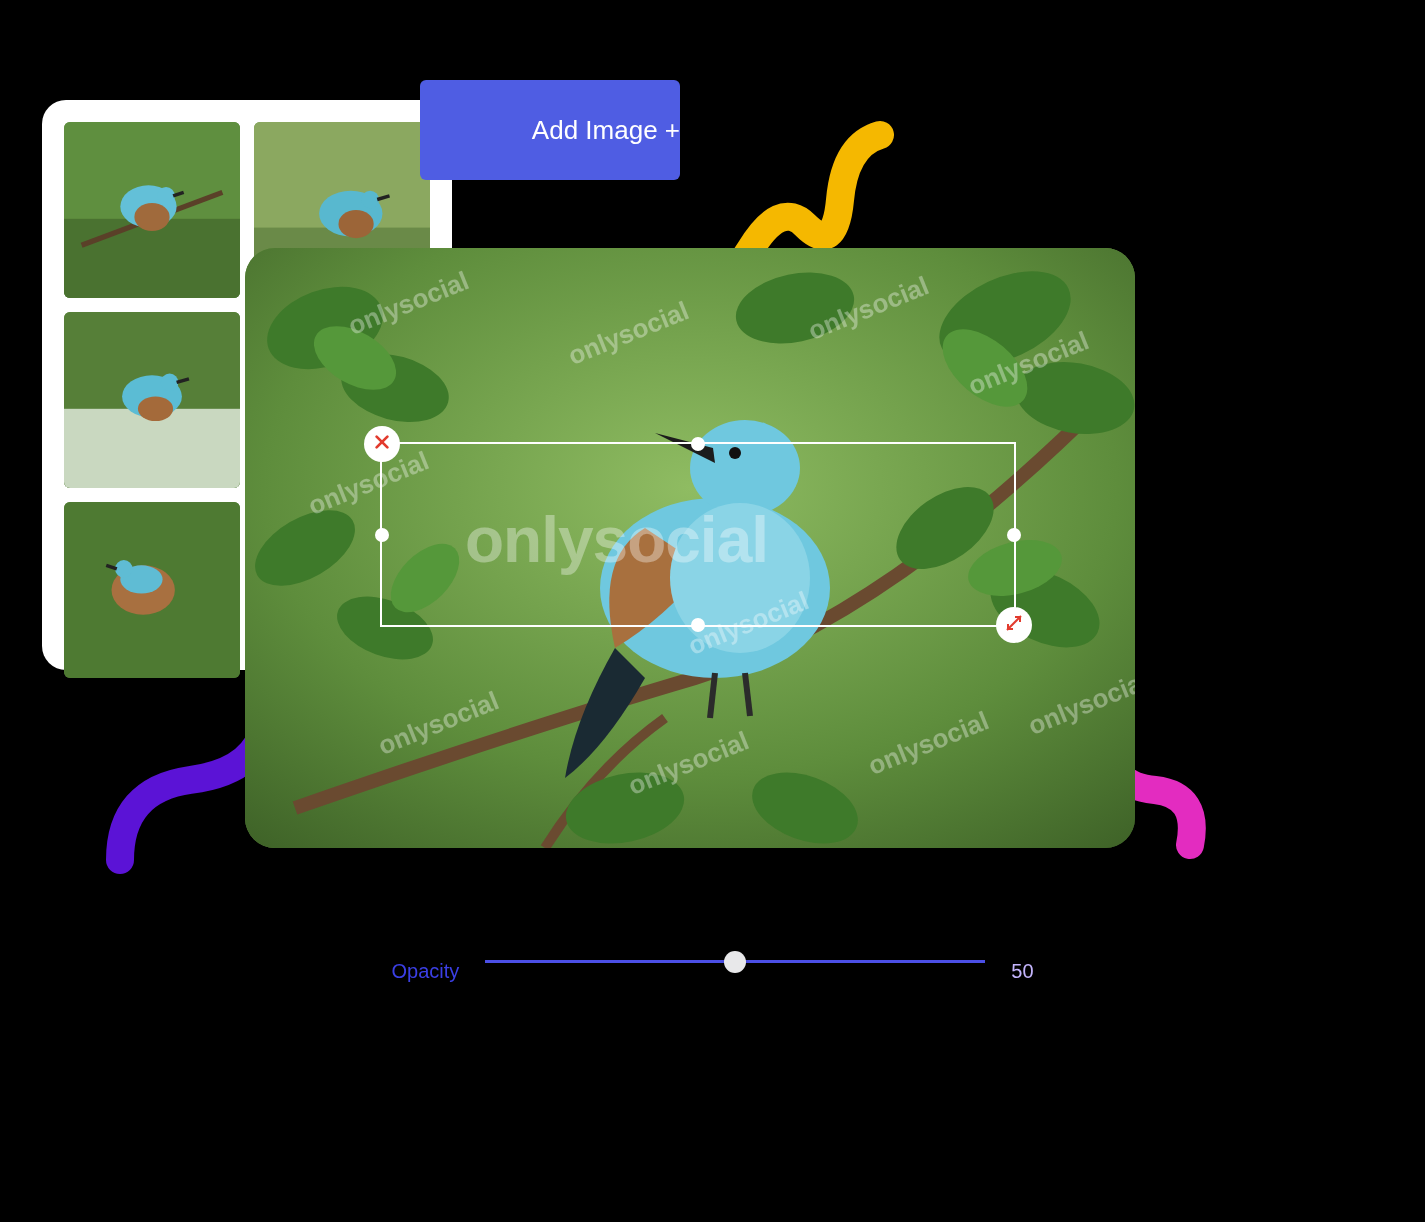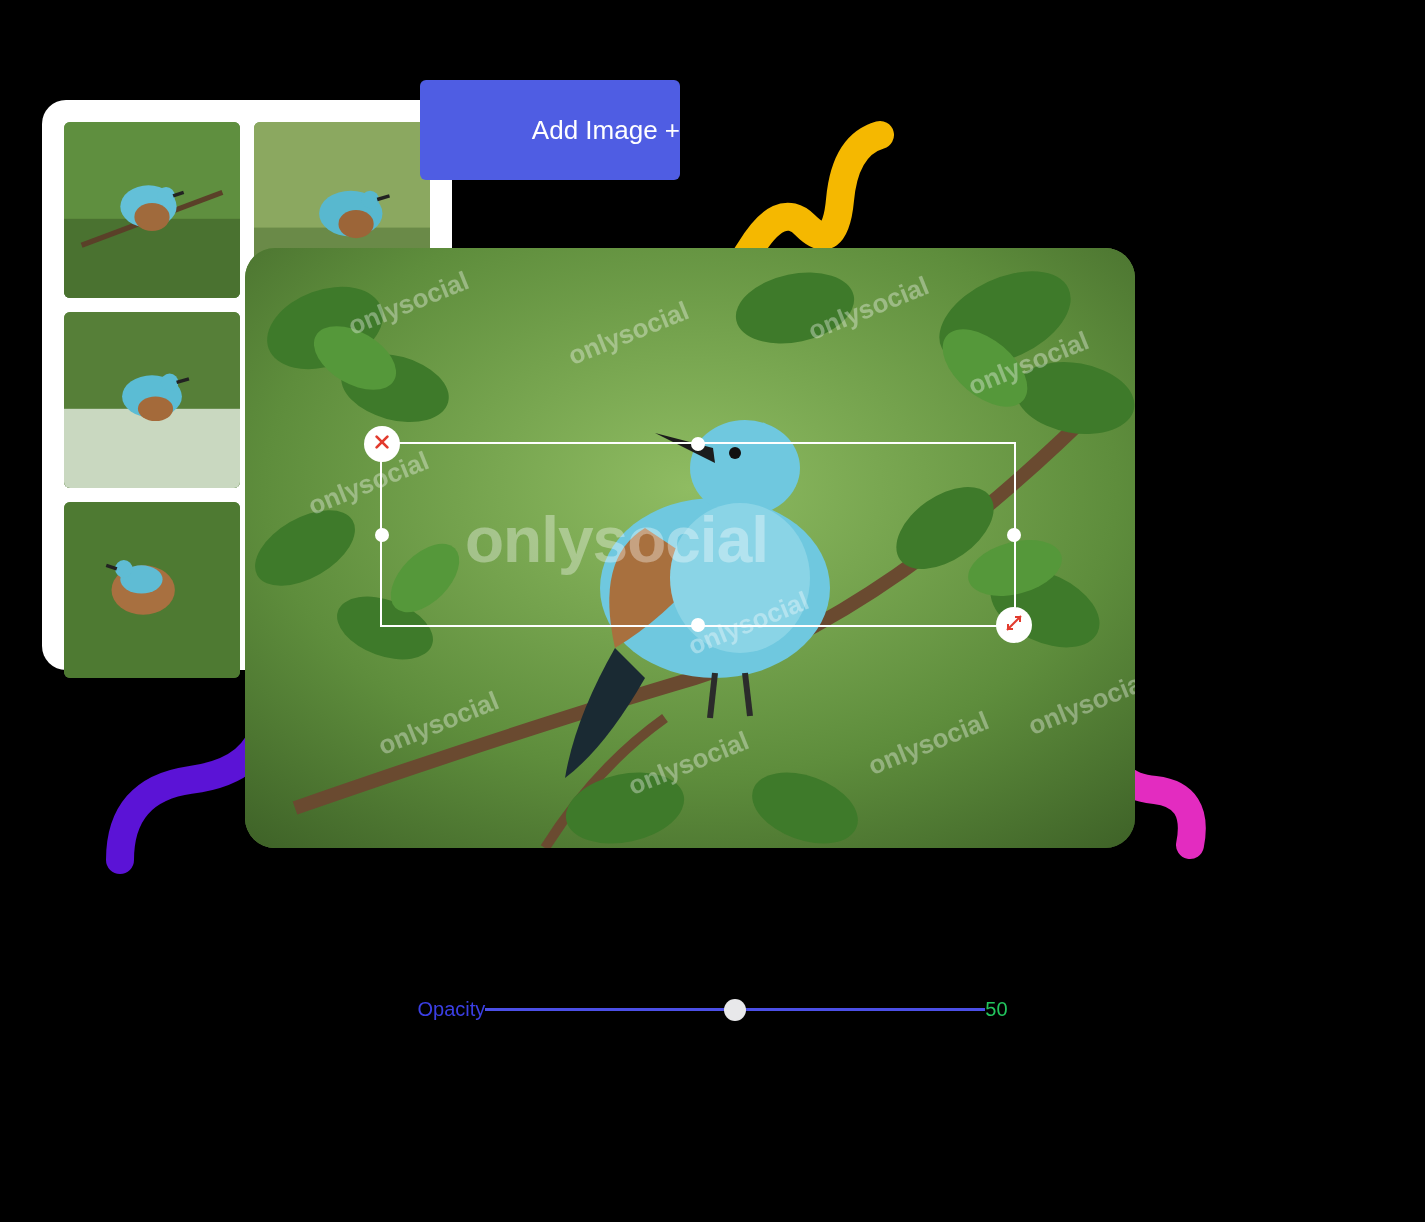--- a/index.html
+++ b/index.html
@@ -130,43 +130,43 @@
   cursor: nwse-resize;
 }
 .sel-resize svg { width: 20px; height: 20px; }
 
 
 .slider-row {
   position: absolute;
   left: 0; right: 0;
   top: 960px;
   display: flex;
-  align-items: center;
+  align-items: flex-start;
   justify-content: center;
-  margin-top: 38px;
+  gap: 26px;
 }
 .slider-label { color: #3b3fe4; font-size: 20px; }
 .slider-track {
   width: 500px;
   height: 3px;
   background: #4b4fe6;
   position: relative;
   cursor: pointer;
 }
 .slider-thumb {
   position: absolute;
   top: 50%;
   left: 50%;
   transform: translate(-50%,-50%);
   width: 22px; height: 22px;
   border-radius: 50%;
   background: #e8e8ea;
   box-shadow: 0 2px 4px rgba(0,0,0,0.2);
 }
-.slider-value { color: #22c55e; font-size: 20px; }
+.slider-value { color: #c4b5fd; font-size: 20px; }
 </style>
 </head>
 <body>
 
 <div class="squiggle" style="left:660px; top:100px;">
   <svg width="260" height="200" viewBox="0 0 260 200">
     <path d="M 20 170 Q 60 200 90 150 Q 120 100 145 125 Q 175 155 180 100 Q 185 45 220 35" stroke="#f5b800" stroke-width="28" fill="none" stroke-linecap="round"></path>
   </svg>
 </div>
 <div class="squiggle" style="left:1070px; top:650px;">

